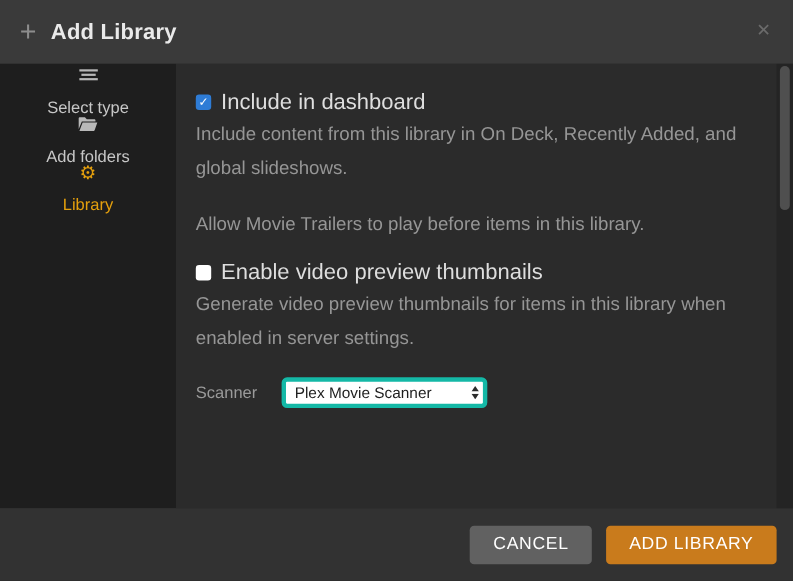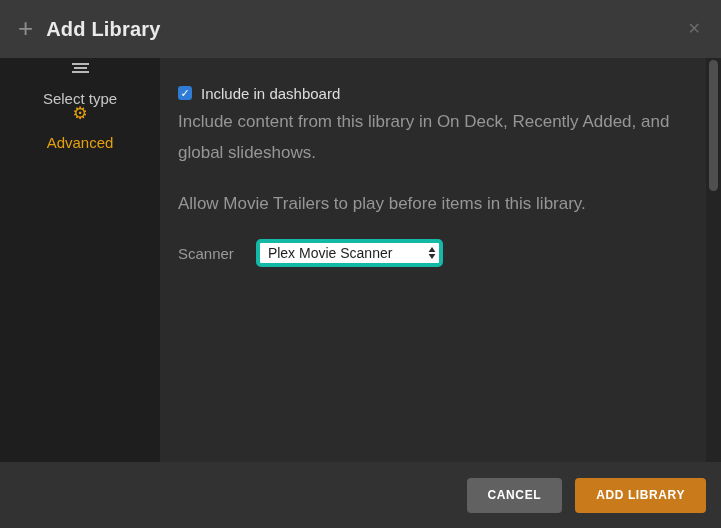--- a/index.html
+++ b/index.html
@@ -58,21 +58,21 @@
   .check-row { display: flex; align-items: center; gap: 9px; height: 18px; }
   .checkbox {
     width: 14px; height: 14px; border-radius: 3px; background: #ffffff;
     display: inline-flex; align-items: center; justify-content: center;
     cursor: pointer; flex: none;
   }
   .checkbox[data-checked="true"] { background: #2e7cd6; }
   .checkbox[data-checked="true"]::after {
     content: "✓"; color: #fff; font-size: 11px; font-weight: 700; line-height: 1;
   }
-  .check-label { color: #dedede; font-size: 15px; }
+  .check-label { color: #dedede; font-size: 20px; }
   .desc {
     color: #969696; font-size: 17px; line-height: 31px;
     margin-top: 4px; max-width: 545px;
   }
   .setting { margin-bottom: 20px; }
 
   .select-row { display: flex; align-items: center; gap: 22px; margin-top: 6px; margin-bottom: 26px; }
   .select-label { color: #9a9a9a; font-size: 15px; }
   .select-wrap { position: relative; display: inline-block; }
   .select-wrap select {
@@ -101,21 +101,21 @@
 
   
   .footer {
     grid-column: 1 / 3;
     background: #323232;
     display: flex; align-items: center; justify-content: flex-end;
     gap: 13px; padding-right: 15px;
   }
   .btn {
     height: 35px; border: none; border-radius: 4px;
-    color: #fff; font-size: 12px; font-weight: 700; letter-spacing: .6px;
+    color: #fff; font-size: 16px; font-weight: 400; letter-spacing: .6px;
     font-family: inherit; padding: 0 21px; cursor: pointer;
   }
   .btn-cancel { background: #616161; }
   .btn-add { background: #c97b1c; }
 </style>
 </head>
 <body>
 
 <div class="modal">
 
@@ -129,42 +129,58 @@
     <div class="side-item" data-active="false">
       <span class="ico">
         <svg width="17" height="14" viewBox="0 0 17 14">
           <rect x="0" y="1" width="17" height="2" fill="#b9b9b9"></rect>
           <rect x="2" y="5" width="13" height="2" fill="#b9b9b9"></rect>
           <rect x="0" y="9" width="17" height="2" fill="#b9b9b9"></rect>
         </svg>
       </span>
       <span>Select type</span>
     </div>
+    <div class="side-item" data-active="false">
+      <span class="ico">
+        <svg width="18" height="14" viewBox="0 0 18 14">
+          <path d="M0.5 1.8 C0.5 1.1 1 0.6 1.7 0.6 L6.2 0.6 L7.9 2.4 L14.6 2.4 C15.3 2.4 15.8 2.9 15.8 3.6 L15.8 4.4 L3.4 4.4 L0.5 11.5 Z" fill="#b9b9b9"></path>
+          <path d="M4.1 5.4 L17.5 5.4 L15.1 12.2 C14.9 12.8 14.4 13.2 13.8 13.2 L1.2 13.2 Z" fill="#b9b9b9"></path>
+        </svg>
+      </span>
+      <span>Add folders</span>
+    </div>
     <div class="side-item" data-active="true">
       <span class="ico">
           <span class="gear-glyph">⚙</span>
         </span>
-      <span>Advanced</span>
+      <span>Library</span>
     </div>
   </div>
 
   <div class="main">
 
     <div class="setting">
       <div class="check-row">
         <span class="checkbox" data-checked="true"></span>
         <span class="check-label">Include in dashboard</span>
       </div>
       <div class="desc">Include content from this library in On Deck, Recently Added, and global slideshows.</div>
     </div>
 
     <div class="setting">
       <div class="desc">Allow Movie Trailers to play before items in this library.</div>
     </div>
 
+    <div class="setting">
+      <div class="check-row">
+        <span class="checkbox" data-checked="false"></span>
+        <span class="check-label">Enable video preview thumbnails</span>
+      </div>
+      <div class="desc">Generate video preview thumbnails for items in this library when enabled in server settings.</div>
+    </div>
 
     <div class="select-row">
       <span class="select-label">Scanner</span>
       <span class="select-wrap w-scanner">
         <select>
           <option>Plex Movie Scanner</option>
         </select>
         <span class="stepper">
           <svg width="8" height="5" viewBox="0 0 8 5">
               <path d="M4 0 L7.4 5 H0.6 Z" fill="#2b2b2b"></path>

